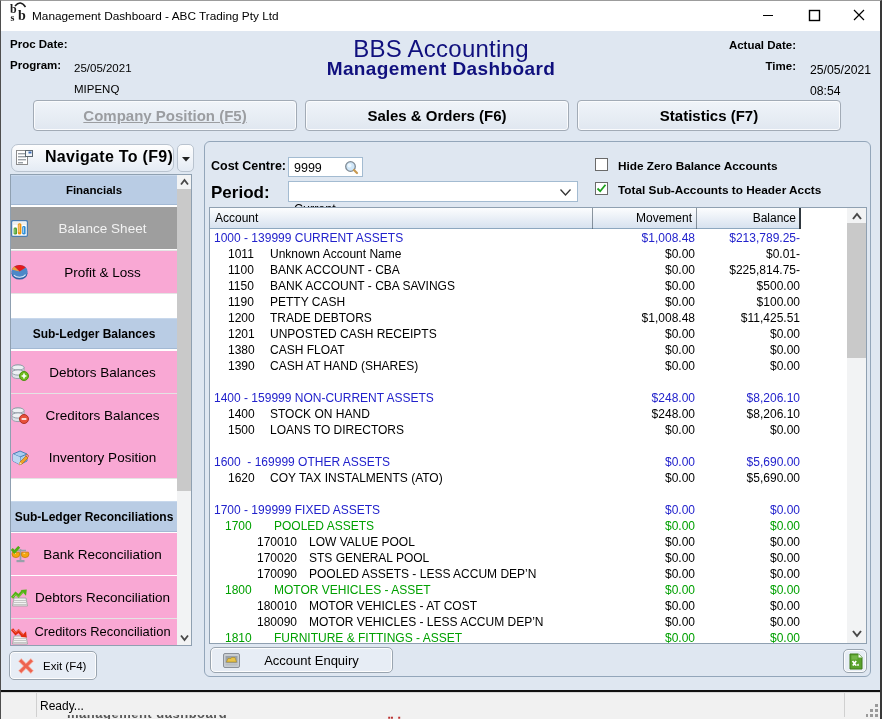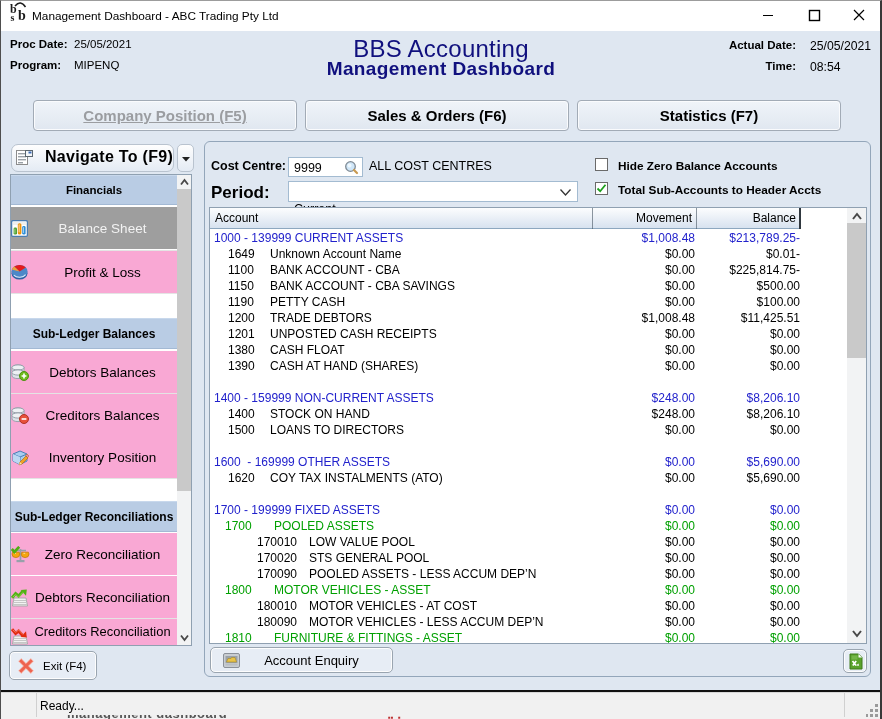--- a/index.html
+++ b/index.html
@@ -8,21 +8,21 @@
 .abs { position:absolute; }
 #win { position:absolute; left:0; top:0; width:882px; height:719px; border-left:1px solid #4e4e4e; border-right:2px solid #383838; border-top:1px solid #9c9c9c; pointer-events:none; z-index:50; }
 
 #titlebar { position:absolute; left:1px; top:0; width:880px; height:31px; background:#fff; }
 #title-text { position:absolute; left:31px; top:9px; font-size:11.8px; color:#000; }
 .winbtn { position:absolute; top:0; width:46px; height:31px; }
 
 #appbg { position:absolute; left:1px; top:31px; width:880px; height:688px; background:#dfe7f1; }
 
 .lbl { font-weight:bold; color:#000; font-size:11.5px; }
-.val { color:#000; font-size:11.5px; }
+.val { color:#000; font-size:11.5px;margin-top:24px; }
 #bbs-title { position:absolute; top:35px; left:0; width:882px; text-align:center; font-size:24px; letter-spacing:0.25px; font-weight:normal; color:#10107e; }
 #bbs-sub { position:absolute; top:58px; left:0; width:882px; text-align:center; font-size:19px; letter-spacing:0.4px; font-weight:bold; color:#10107e; }
 
 .topbtn { position:absolute; top:100px; height:31px; width:264px; background:linear-gradient(#f0f4f9,#e0e7f0); border:1px solid #a2abb6; border-radius:4px; box-shadow:inset 0 0 0 1px #fafbfd; text-align:center; font-weight:bold; font-size:15px; color:#000; line-height:29px; }
 
 #navbtn { position:absolute; left:11px; top:144px; width:163px; height:28px; background:linear-gradient(#fefefe,#e4ebf4); border:1px solid #b9c3cf; border-radius:7px; }
 #navdrop { position:absolute; left:177px; top:144px; width:17px; height:28px; background:linear-gradient(#fefefe,#e4ebf4); border:1px solid #b9c3cf; border-radius:5px; }
 
 #sidelist { position:absolute; left:10px; top:174px; width:182px; height:472px; background:#fff; border:1px solid #8fa0b1; overflow:hidden; }
 .side-head { position:absolute; left:0; width:166px; background:#b9cce4; border-top:1px solid #c8d8ec; border-bottom:1px solid #a3b9d4; text-align:center; font-weight:bold; font-size:12px; color:#000; white-space:nowrap; }
@@ -176,21 +176,21 @@
   <div class="side-item" style="top:358px;">
     <svg width="19" height="18" viewBox="0 0 19 18">
       <path d="M9.5 3 L9.5 14 M4 4.5 L15 4.5" stroke="#97a0aa" stroke-width="1.7"></path>
       <rect x="5.5" y="14" width="8" height="2.2" fill="#97a0aa"></rect>
       <path d="M1 8 A3.9 3.6 0 0 0 8.8 8 L8.2 6.2 L1.6 6.2 Z" fill="#f7a50f" stroke="#c07f0a" stroke-width="0.8"></path>
       <path d="M10.2 8 A3.9 3.6 0 0 0 18 8 L17.4 6.2 L10.8 6.2 Z" fill="#f7a50f" stroke="#c07f0a" stroke-width="0.8"></path>
       <path d="M3.2 7.4 L5 7.4" stroke="#fbd37a" stroke-width="1.2"></path>
       <path d="M12.4 7.4 L14.2 7.4" stroke="#fbd37a" stroke-width="1.2"></path>
       <path d="M0.8 3 L3.4 6 L8.2 0.8" fill="none" stroke="#4fae12" stroke-width="2.7"></path>
     </svg>
-    <div class="txt">Zero Reconciliation</div>
+    <div class="txt">Bank Reconciliation</div>
   </div>
   <div class="sep" style="top:401px;"></div>
   <div class="side-item" style="top:401px;">
     <svg width="18" height="18" viewBox="0 0 18 18">
       <path d="M3 9 L15 9 L16.5 17 L1.5 17 Z" fill="#f2f2f2" stroke="#a9a9a9"></path>
       <path d="M2.6 11.5 L15.4 11.5 M2.3 13.5 L15.7 13.5 M2 15.5 L16 15.5" stroke="#c6c6c6"></path>
       <path d="M1 8.8 L4.6 4.6 L7.6 7 L11.6 2.6" fill="none" stroke="#52b214" stroke-width="3"></path>
       <path d="M9.6 1 L15.8 0.6 L15 6.8 Z" fill="#52b214"></path>
       <path d="M1.6 8.2 L4.7 5.7 L7.7 8.1 L12 3.4" fill="none" stroke="#8ed154" stroke-width="1"></path>
     </svg>
@@ -259,21 +259,21 @@
       <div class="grow mv" style="left:382px;top:3px;width:100px;">Movement</div>
       <div class="grow mv" style="left:486px;top:3px;width:100px;">Balance</div>
       <div class="gh-sep" style="left:382px;background:#44546099;"></div>
       <div class="gh-sep" style="left:486px;background:#44546099;"></div>
       <div class="gh-sep" style="left:589px;width:2px;background:#30383f;"></div>
     </div>
     <div id="grid-body" style="position:absolute;left:0;top:22px;width:637px;height:413px;overflow:hidden;">
         <div class="grow" style="left:4px;top:1px;color:#2222cc">1000 - 139999 CURRENT ASSETS</div>
         <div class="grow mv" style="left:385px;top:1px;width:100px;color:#2222cc">$1,008.48</div>
         <div class="grow mv" style="left:489px;top:1px;width:101px;color:#2222cc">$213,789.25-</div>
-        <div class="grow" style="left:18px;top:17px;color:#000">1649</div>
+        <div class="grow" style="left:18px;top:17px;color:#000">1011</div>
         <div class="grow" style="left:60px;top:17px;color:#000">Unknown Account Name</div>
         <div class="grow mv" style="left:385px;top:17px;width:100px;color:#000">$0.00</div>
         <div class="grow mv" style="left:489px;top:17px;width:101px;color:#000">$0.01-</div>
         <div class="grow" style="left:18px;top:33px;color:#000">1100</div>
         <div class="grow" style="left:60px;top:33px;color:#000">BANK ACCOUNT - CBA</div>
         <div class="grow mv" style="left:385px;top:33px;width:100px;color:#000">$0.00</div>
         <div class="grow mv" style="left:489px;top:33px;width:101px;color:#000">$225,814.75-</div>
         <div class="grow" style="left:18px;top:49px;color:#000">1150</div>
         <div class="grow" style="left:60px;top:49px;color:#000">BANK ACCOUNT - CBA SAVINGS</div>
         <div class="grow mv" style="left:385px;top:49px;width:100px;color:#000">$0.00</div>

